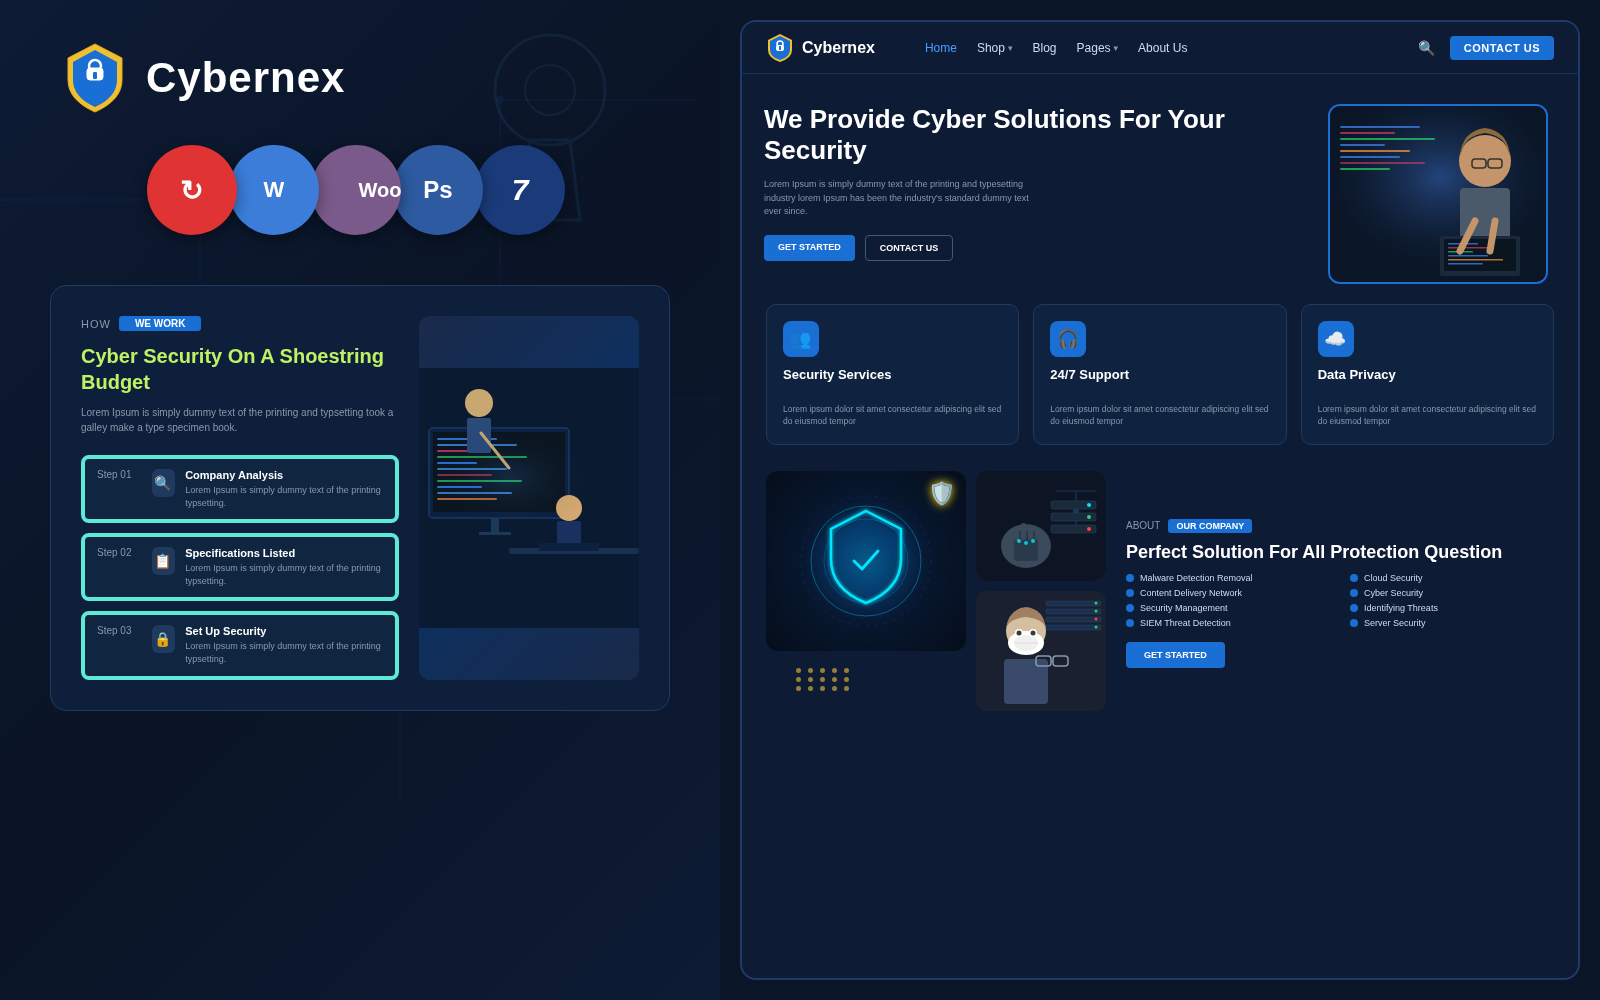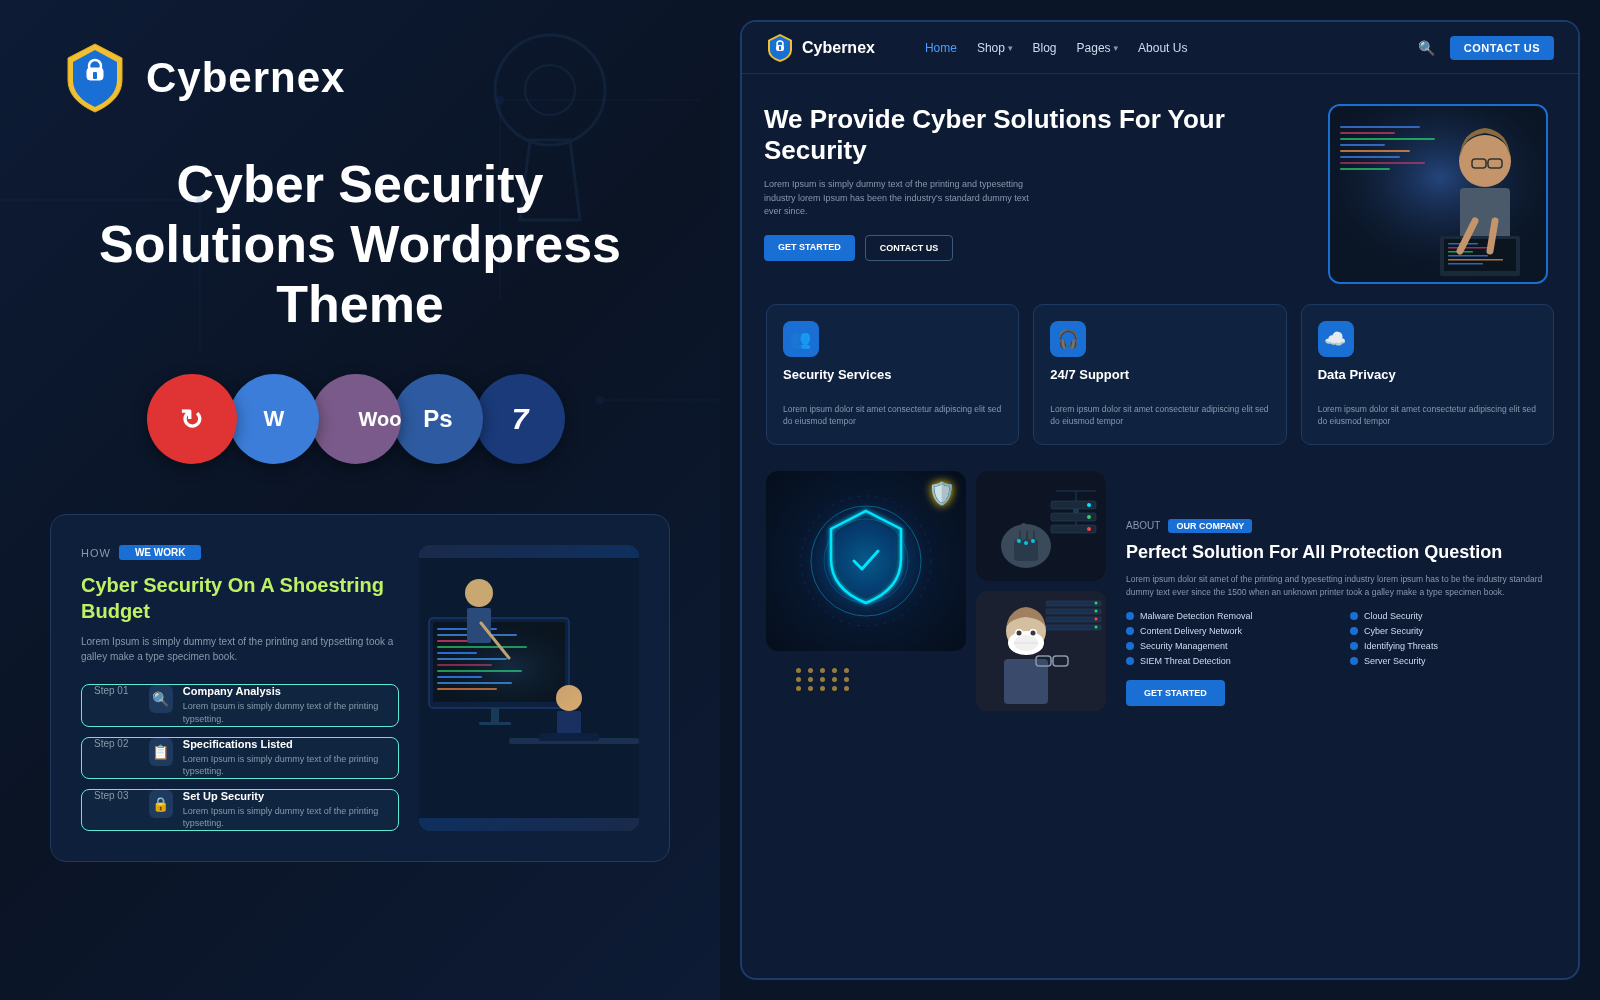--- a/index.html
+++ b/index.html
@@ -158,23 +158,23 @@
       display: flex;
       flex-direction: column;
       gap: 10px;
     }
 
     .step-item {
       display: flex;
       align-items: flex-start;
       gap: 10px;
       background: #0f2540;
-      border: 1px solid #5eead4;
+      border: 4px solid #5eead4;
       border-radius: 8px;
-      padding: 0 12px;
+      padding: 10px 12px;
     }
 
     .step-label {
       font-size: 10px;
       color: #8899aa;
       min-width: 45px;
     }
 
     .step-icon {
       width: 28px;
@@ -594,21 +594,20 @@
     <svg class="logo-shield" viewBox="0 0 70 75">
       <path d="M35 4 L62 18 L62 40 Q62 60 35 72 Q8 60 8 40 L8 18 Z" fill="#f0c030" stroke="#e0a820" stroke-width="1"></path>
       <path d="M35 10 L57 22 L57 40 Q57 57 35 67 Q13 57 13 40 L13 22 Z" fill="#1a6fd4"></path>
       <rect x="27" y="28" width="16" height="12" rx="3" fill="white" stroke="white" stroke-width="1"></rect>
       <circle cx="35" cy="26" r="6" fill="none" stroke="white" stroke-width="2.5"></circle>
       <rect x="33" y="32" width="4" height="7" rx="1" fill="#1a6fd4"></rect>
     </svg>
     <span class="logo-text">Cybernex</span>
   </div>
 
-  <h1 class="main-title">Cyber Security Solutions Wordpress Theme</h1>
 
   <div class="badges-row">
     <div class="badge-circle badge-red" style="z-index:5">↻</div>
     <div class="badge-circle badge-blue" style="z-index:4">
       <svg width="44" height="44" viewBox="0 0 44 44">
         <circle cx="22" cy="22" r="20" fill="#3b7dd8"></circle>
         <text x="22" y="29" text-anchor="middle" font-size="22" font-weight="900" fill="white">W</text>
       </svg>
     </div>
     <div class="badge-circle badge-purple" style="z-index:3">
@@ -935,21 +934,20 @@
           <div class="dot"></div>
       </div>
     </div>
 
     <div class="about-text">
       <div class="about-label-row">
         <span class="about-label">ABOUT</span>
         <span class="our-company-badge">OUR COMPANY</span>
       </div>
       <h2 class="about-title">Perfect Solution For All Protection Question</h2>
-      <p class="about-desc">Lorem ipsum dolor sit amet of the printing and typesetting industry lorem ipsum has to be the industry standard dummy text ever since the 1500 when an unknown printer took a galley make a type specimen book.</p>
 
       <div class="features-grid">
         <div class="feature-item">
           <div class="feature-dot"></div>
           <span>Malware Detection Removal</span>
         </div>
         <div class="feature-item">
           <div class="feature-dot"></div>
           <span>Cloud Security</span>
         </div>

